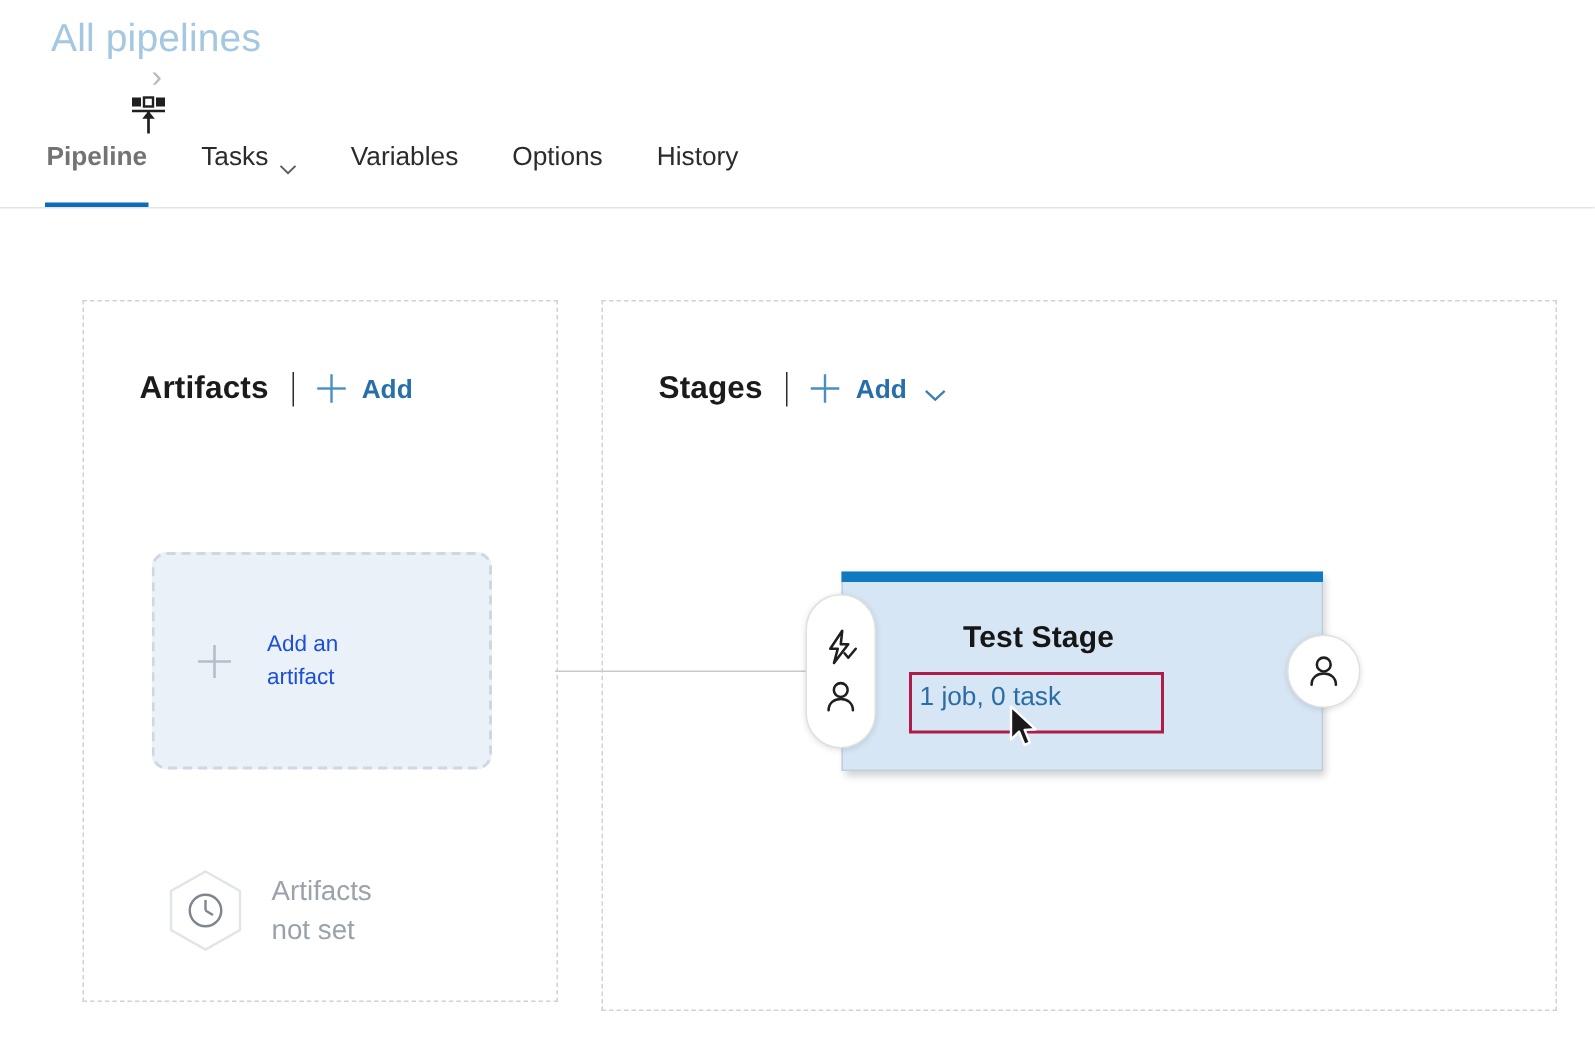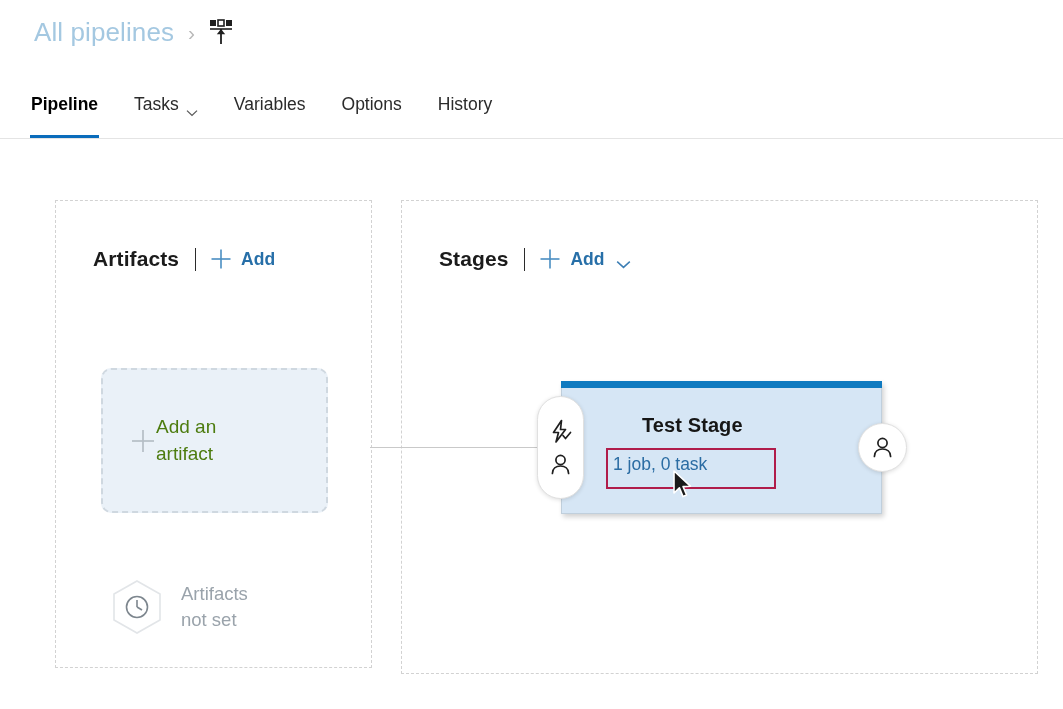--- a/index.html
+++ b/index.html
@@ -18,20 +18,21 @@
 
   
   #breadcrumb {
     position: absolute;
     left: 34px;
     top: 10px;
     height: 44px;
     display: flex;
     align-items: center;
     gap: 0px;
+    flex-direction: column;
   }
   #breadcrumb .crumb-link {
     font-size: 26px;
     color: #a4c8e1;
     letter-spacing: 0.1px;
     cursor: pointer;
     white-space: nowrap;
   }
   #breadcrumb .crumb-sep {
     font-size: 21px;
@@ -78,21 +79,21 @@
     font-size: 17.5px;
     color: #2b2b2b;
     cursor: pointer;
     display: flex;
     align-items: flex-start;
     gap: 7px;
     white-space: nowrap;
   }
   .tab.active {
     font-weight: bold;
-    color: #000000;
+    color: #737373;
   }
   .tab.active::after {
     content: "";
     position: absolute;
     left: -1px;
     right: -1px;
     bottom: -14px;
     height: 3px;
     background: #0a6cbb;
   }
@@ -180,24 +181,24 @@
     cursor: pointer;
   }
   #add-artifact .plus-big {
     width: 26px;
     height: 26px;
     display: block;
     margin-left: 27px;
     flex: none;
   }
   #add-artifact .aa-label {
-    font-size: 19px;
-    color: #4d7c0f;
+    font-size: 15px;
+    color: #1d4ed8;
     line-height: 1.42;
-    margin-left: 0;
+    margin-left: 22px;
     white-space: pre-line;
   }
 
   
   #schedule {
     position: absolute;
     left: 55px;
     top: 378px;
     display: flex;
     align-items: center;

